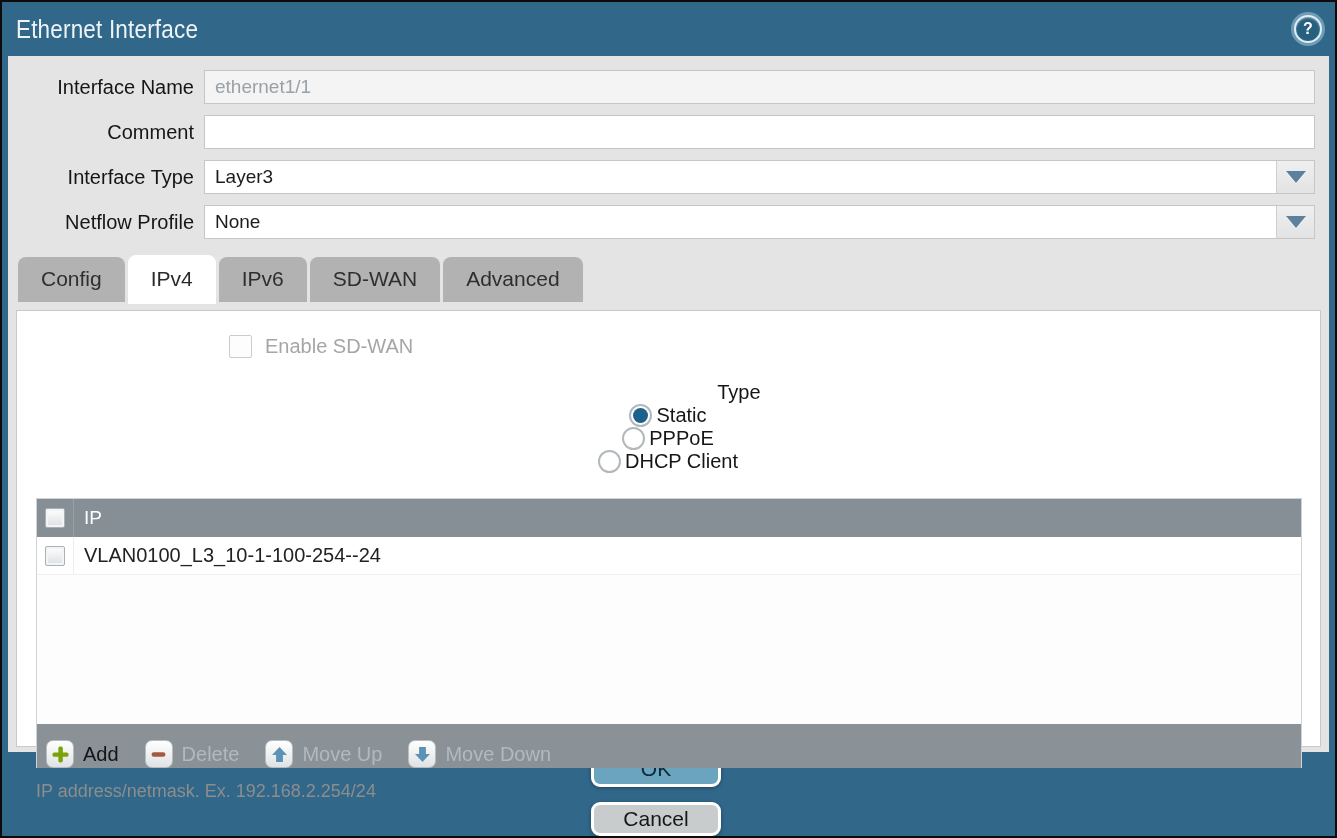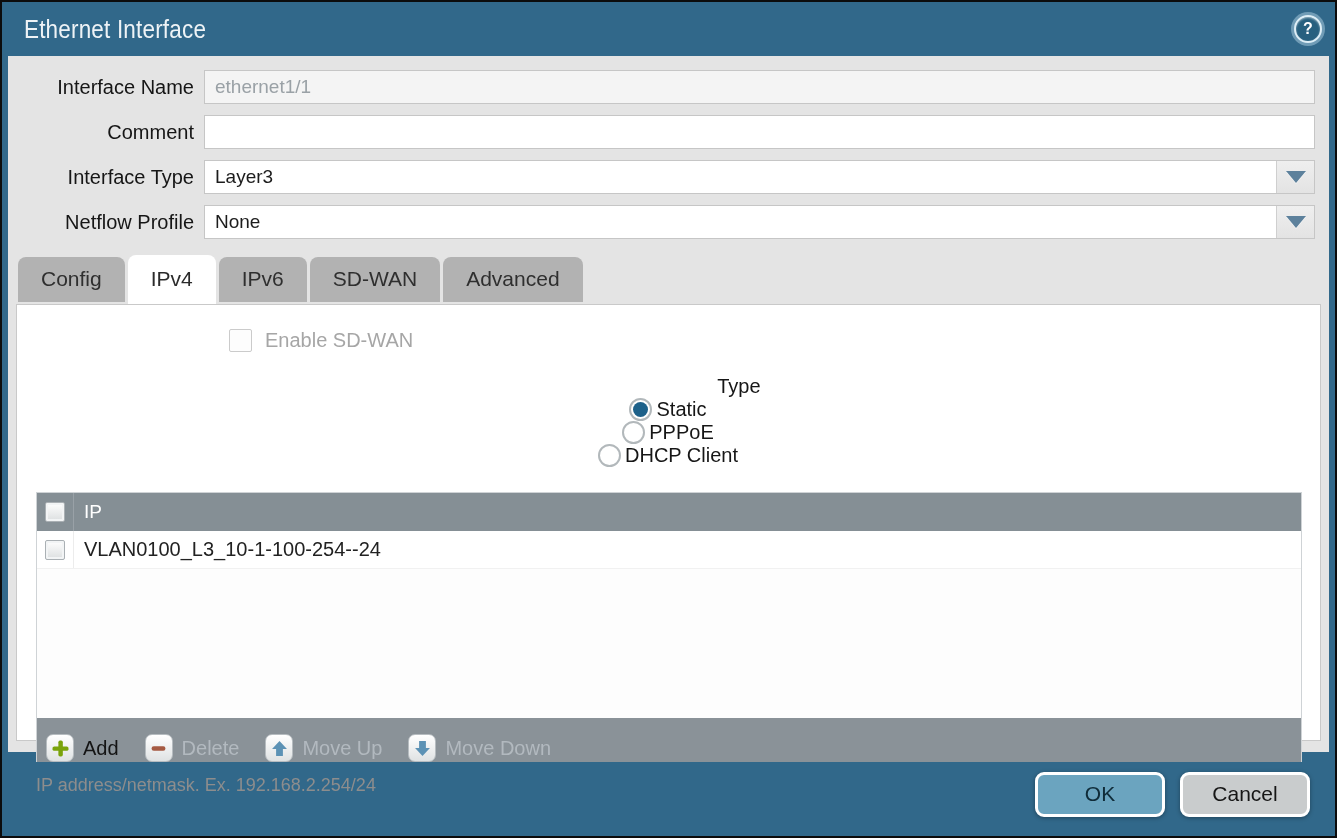--- a/index.html
+++ b/index.html
@@ -11,21 +11,21 @@
     background: #31688a;
     border: 2px solid #0c0c0c;
     position: relative;
     overflow: hidden;
   }
 
   
   .titlebar {
     height: 54px;
     display: flex; align-items: center; justify-content: space-between;
-    padding: 0 13px 0 22px;
+    padding: 0 13px 0 14px;
   }
   .title {
     color: #eef3f6; font-size: 25px; font-weight: 400;
     transform: scaleX(.9); transform-origin: left center;
     letter-spacing: .2px; white-space: nowrap;
   }
   .help {
     width: 28px; height: 28px; border-radius: 50%;
     background: #27607f;
     border: 2px solid #ddeef6;
@@ -85,21 +85,21 @@
   }
   .tab.active {
     background: #fff; color: #2b2b2b;
     padding-top: 12px; padding-bottom: 13px;
     margin-bottom: -2px;
   }
 
   
   .panel {
     position: relative; z-index: 1;
-    margin: 2px 8px; height: 437px;
+    margin: 8px 8px; height: 437px;
     background: #fff; border: 1px solid #c9c9c9;
   }
 
   .sdwan-row { display: flex; align-items: center; gap: 13px; margin: 24px 0 0 212px; }
   .checkbox {
     width: 23px; height: 23px; border-radius: 2px;
     border: 1px solid #cbcbcb; background: #fdfdfd;
   }
   .sdwan-label { font-size: 20px; color: #a6a6a6; }
 
@@ -152,21 +152,21 @@
   .tbtn .lbl { font-size: 20px; white-space: nowrap; }
   .tbtn.enabled .lbl { color: #141414; }
   .tbtn.disabled .lbl { color: #b2b9bf; }
 
   .hint { margin: 13px 0 0 19px; font-size: 18px; color: #8d8d8d; }
 
   
   .footer {
     position: absolute; left: 0; right: 0; bottom: 0; height: 84px;
     display: flex; align-items: center; justify-content: flex-end;
-    gap: 15px; padding-right: 25px;
+    gap: 15px; padding-right: 25px; flex-direction: column;
   }
   .btn {
     min-width: 130px; height: 45px; border-radius: 9px;
     border: 3px solid #ffffff;
     display: flex; align-items: center; justify-content: center;
     font-size: 21px; cursor: pointer;
     box-shadow: 0 1px 4px rgba(0,0,0,.35);
   }
   .btn-ok { background: #6ba4bf; color: #0f2b38; }
   .btn-cancel { background: #c9cccd; color: #161616; }

